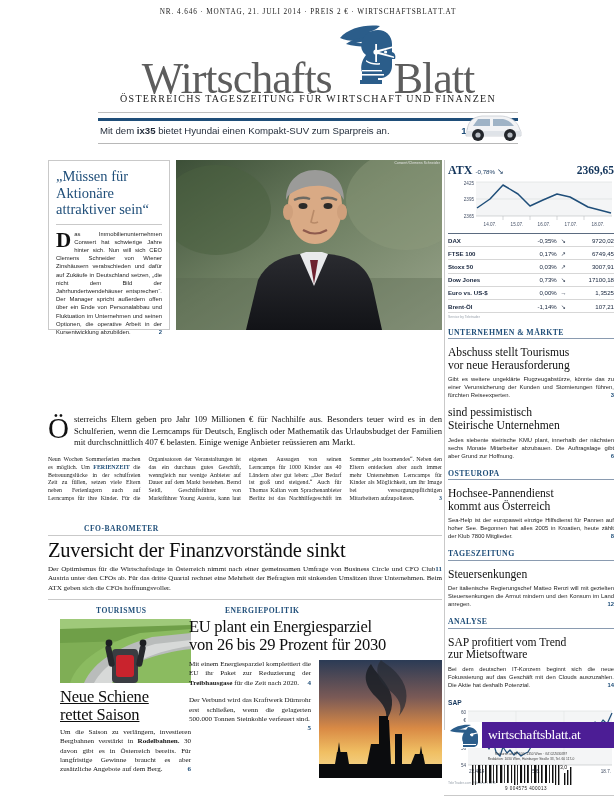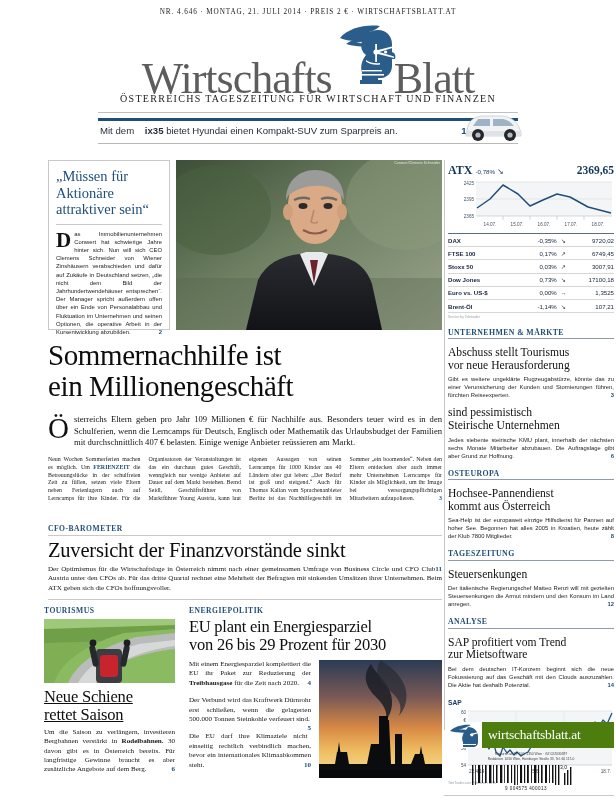--- a/index.html
+++ b/index.html
@@ -16,21 +16,21 @@
   .subline{position:absolute;left:98px;top:93px;width:420px;text-align:center;
     font-size:10px;letter-spacing:1.3px;color:#1a1a1a;font-family:"Liberation Serif",serif;}
   .mh-rule{position:absolute;left:98px;top:112px;width:420px;height:0;border-top:1px solid #bfbfbf;}
 
   
   .promo{position:absolute;left:98px;top:118px;width:420px;height:26px;}
   .promo-top{position:absolute;left:0;top:0;width:420px;height:2.5px;background:#1f4e79;}
   .promo-bottom{position:absolute;left:0;top:25px;width:420px;height:1px;background:#b8b8b8;}
   .promo-txt{position:absolute;left:2px;top:7px;font-family:"Liberation Sans",sans-serif;
     font-size:9.6px;color:#1f2937;}
-  .promo-txt b{font-weight:700;margin-left:8px;}
+  .promo-txt b{font-weight:700;}
   .promo-page{position:absolute;right:46px;top:7px;font-family:"Liberation Sans",sans-serif;
     font-size:9.6px;font-weight:700;color:#1f4e79;}
   .promo-car{position:absolute;right:-8px;top:-14px;width:66px;height:40px;}
 
   
   .quotebox{position:absolute;left:48px;top:160px;width:122px;height:170px;
     border-left:1px solid #c9c9c9;border-right:1px solid #c9c9c9;border-top:1px solid #c9c9c9;
     border-bottom:1px solid #c9c9c9;box-sizing:border-box;padding:7px 7px 4px 7px;}
   .quote-h{font-family:"Liberation Serif",serif;font-size:14.5px;line-height:16.5px;
     color:#1f4e79;font-weight:400;}
@@ -51,31 +51,31 @@
     line-height:11.6px;text-align:justify;color:#111;}
   .lead-intro .dropcap2{float:left;font-size:29px;line-height:25px;margin:2px 5px 0 0;
     font-weight:400;color:#111;}
 
   .cols4{position:absolute;left:48px;top:456px;width:394px;
     column-count:4;column-gap:8px;font-size:5.9px;line-height:7.8px;text-align:justify;color:#1a1a1a;}
   .cols4 .ferien{color:#1f4e79;font-weight:700;}
   .cols4 .pg{float:right;font-weight:700;color:#1f4e79;}
 
   .kicker{font-family:"Liberation Serif",serif;font-weight:700;font-size:7.6px;
-    letter-spacing:.5px;color:#1f4e79;}
+    letter-spacing:.5px;color:#1f4e79;margin-left:36px;}
   .kicker-rule{border-top:1px solid #c9c9c9;margin-top:2px;}
 
   .cfo-wrap{position:absolute;left:48px;top:524px;width:394px;}
   .cfo-h{font-size:20.5px;line-height:22px;margin-top:3px;color:#0d0d0d;letter-spacing:-.2px;}
   .cfo-body{margin-top:4px;font-size:7.1px;line-height:9.4px;text-align:justify;color:#151515;}
   .cfo-body .pg{float:right;font-weight:700;color:#1f4e79;}
   .cfo-rule{border-bottom:1px solid #c9c9c9;margin-top:6px;}
 
   
-  .tour{position:absolute;left:44px;top:606px;width:131px;}
+  .tour{position:absolute;left:60px;top:606px;width:131px;}
   .tour-img{margin-top:4px;width:131px;height:64px;overflow:hidden;position:relative;}
   .tour-h{margin-top:5px;font-size:16.5px;line-height:17.5px;color:#0d0d0d;letter-spacing:-.2px;text-decoration:underline;}
   .tour-body{margin-top:5px;font-size:7.1px;line-height:9.3px;text-align:justify;color:#151515;}
   .tour-body b{font-weight:700;}
   .tour-body .pg{float:right;font-weight:700;color:#1f4e79;}
 
   .energy{position:absolute;left:189px;top:606px;width:253px;}
   .energy-h{margin-top:3px;font-size:16.5px;line-height:18px;color:#0d0d0d;letter-spacing:-.25px;}
   .energy-cols{margin-top:6px;display:flex;gap:8px;}
   .energy-text{width:122px;font-size:7.1px;line-height:9.4px;text-align:justify;color:#151515;}
@@ -112,21 +112,21 @@
   .sec-b{margin-top:3px;font-family:"Liberation Sans",sans-serif;font-size:5.85px;
     line-height:8px;text-align:justify;color:#1d1d1d;}
   .sec-b .pg{float:right;font-weight:700;color:#1f4e79;}
   .sec-item{margin-top:8px;}
 
   .sap-wrap{margin-top:10px;}
   .sap-name{font-family:"Liberation Sans",sans-serif;font-weight:700;font-size:6.6px;color:#14365c;}
   .sap-chart{margin-top:2px;width:166px;height:72px;position:relative;}
   .sap-credit{font-family:"Liberation Sans",sans-serif;font-size:3.4px;color:#9aa3ad;margin-top:1px;}
 
-  .brandbar{position:absolute;left:448px;top:722px;width:166px;height:26px;background:#4d7c0f;}
+  .brandbar{position:absolute;left:448px;top:722px;width:166px;height:26px;background:#4c1d95;}
   .brand-logo{position:absolute;left:0;top:0;width:34px;height:26px;background:#fff;}
   .brand-txt{position:absolute;left:40px;top:5px;font-family:"Liberation Serif",serif;
     font-size:13.5px;color:#fff;letter-spacing:-.2px;}
   .imprint{position:absolute;left:448px;top:752px;width:166px;text-align:center;
     font-family:"Liberation Sans",sans-serif;font-size:3.3px;line-height:5px;color:#3d3d3d;}
   .barcode{position:absolute;left:470px;top:765px;width:110px;height:22px;}
   .bc-num{position:absolute;left:466px;top:786px;width:120px;text-align:center;
     font-family:"Liberation Sans",sans-serif;font-size:4.6px;color:#222;letter-spacing:.4px;}
   .bc-price{position:absolute;left:560px;top:764px;font-family:"Liberation Sans",sans-serif;
     font-size:5.2px;color:#222;}
@@ -221,24 +221,20 @@
       <path d="M118 40 q8 -4 16 -1" stroke="#6d6a63" stroke-width="2.4" fill="none"></path>
       <path d="M145 39 q8 -3 16 1" stroke="#6d6a63" stroke-width="2.4" fill="none"></path>
       <path d="M138 50 l-3 12 q3 2 7 0" stroke="#b88a68" stroke-width="1.6" fill="none"></path>
       <path d="M127 70 q12 7 24 0" stroke="#8e5a4d" stroke-width="2.2" fill="none"></path>
       <ellipse cx="112" cy="52" rx="5" ry="8" fill="#cfa07c"></ellipse>
       <ellipse cx="166" cy="52" rx="5" ry="8" fill="#cfa07c"></ellipse>
     </svg>
     <div class="photo-credit">Conwert/Clemens Schneider</div>
   </div>
 
-  <div class="lead-h">
-    <div>Sommernachhilfe ist</div>
-    <div>ein Millionengeschäft</div>
-  </div>
 
   <div class="lead-intro">
     <span class="dropcap2">Ö</span><span>sterreichs Eltern geben pro Jahr 109 Millionen € für Nachhilfe aus. Besonders teuer wird es in den Schulferien, wenn die Lerncamps für Deutsch, Englisch oder Mathematik das Urlaubsbudget der Familien mit durchschnittlich 407 € belasten. Einige wenige Anbieter reüssieren am Markt.</span>
   </div>
 
   <div class="cols4">
     <span>Neun Wochen Sommerferien machen es möglich. Um </span><span class="ferien">FERIENZEIT</span><span> die Betreuungslücke in der schulfreien Zeit zu füllen, setzen viele Eltern neben Ferienlagern auch auf Lerncamps für ihre Kinder. Für die Organisatoren der</span>
     <span>Veranstaltungen ist das ein durchaus gutes Geschäft, wenngleich nur wenige Anbieter auf Dauer auf dem Markt bestehen. Bernd Seidl, Geschäftsführer von Marktführer Young Austria, kann laut eigenen</span>
     <span>Aussagen von seinen Lerncamps für 1000 Kinder aus 40 Ländern aber gut leben: „Der Bedarf ist groß und steigend.“ Auch für Thomas Kalian vom Sprachenanbieter Berlitz ist das Nachhilfegeschäft im Sommer</span>
     <span>„ein boomendes“. Neben den Eltern entdecken aber auch immer mehr Unternehmen Lerncamps für Kinder als Möglichkeit, um ihr Image bei versorgungspflichtigen Mitarbeitern aufzupolieren.</span>
@@ -285,21 +281,20 @@
   <div class="energy">
     <div class="kicker">ENERGIEPOLITIK</div>
     <div class="energy-h">
       <div>EU plant ein Energiesparziel</div>
       <div>von 26 bis 29 Prozent für 2030</div>
     </div>
     <div class="energy-cols">
       <div class="energy-text">
         <p><span>Mit einem Energiesparziel komplettiert die EU ihr Paket zur Reduzierung der </span><b>Treibhausgase</b><span> für die Zeit nach 2020.</span> <span class="pg">4</span></p>
         <p><span>Der Verbund wird das Kraftwerk Dürnrohr erst schließen, wenn die gelagerten 500.000 Tonnen Steinkohle verfeuert sind.</span> <span class="pg">5</span></p>
-        <p><span>Die EU darf ihre Klimaziele nicht einseitig rechtlich verbindlich machen, bevor ein internationales Klimaabkommen steht.</span> <span class="pg">10</span></p>
       </div>
       <div class="energy-img">
         <svg width="123" height="118" viewBox="0 0 123 118">
           <defs>
             <linearGradient id="sky" x1="0" y1="0" x2="0" y2="1">
               <stop offset="0" stop-color="#2b3b55"></stop>
                 <stop offset=".32" stop-color="#7b5a56"></stop>
               <stop offset=".58" stop-color="#d98a45"></stop>
                 <stop offset=".78" stop-color="#f0bf63"></stop>
               <stop offset="1" stop-color="#f7dd9a"></stop>

